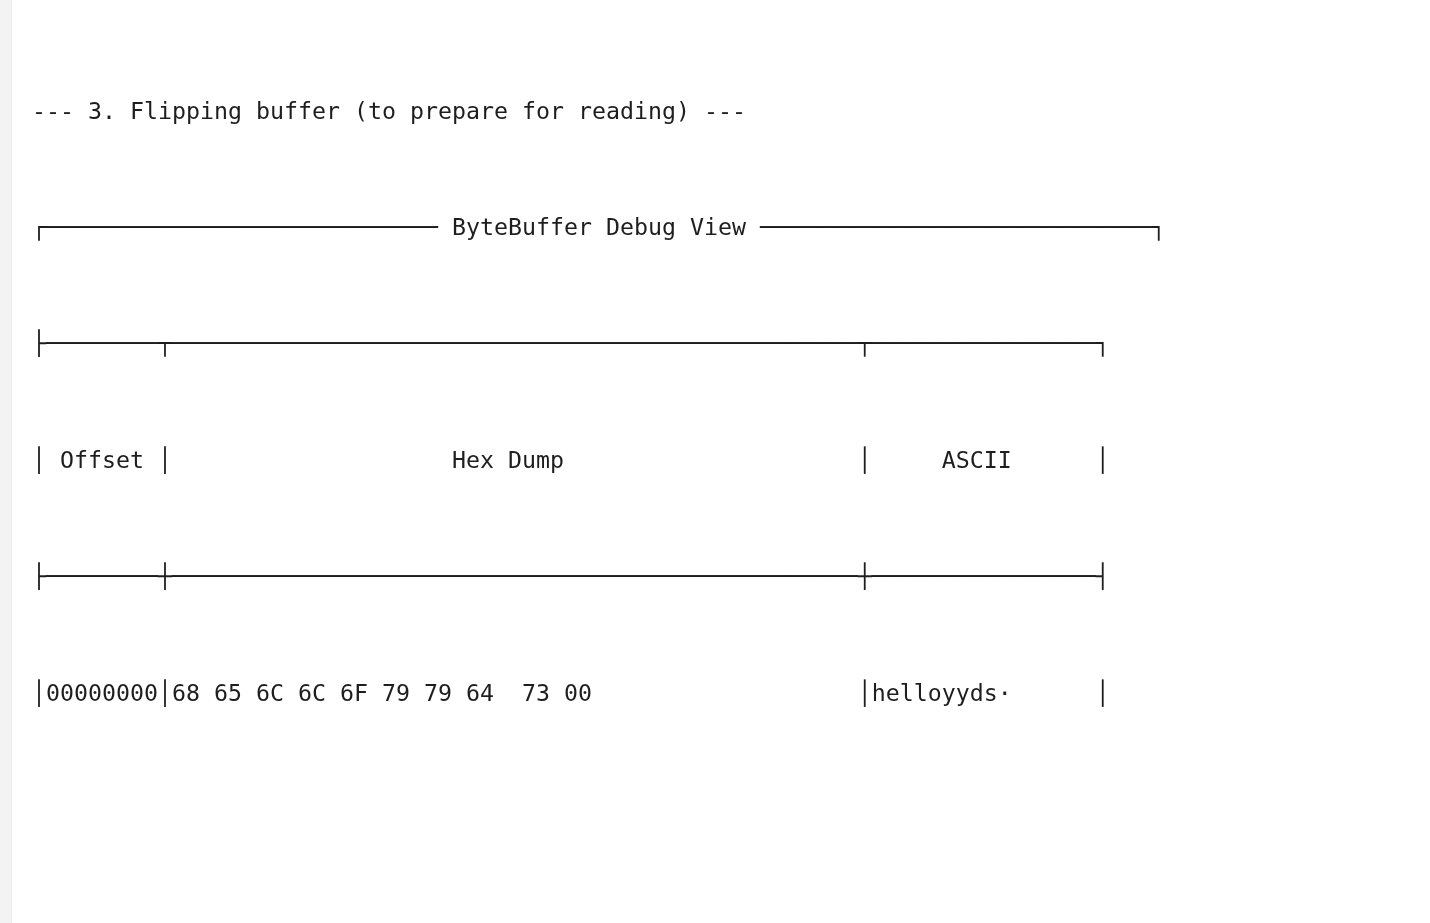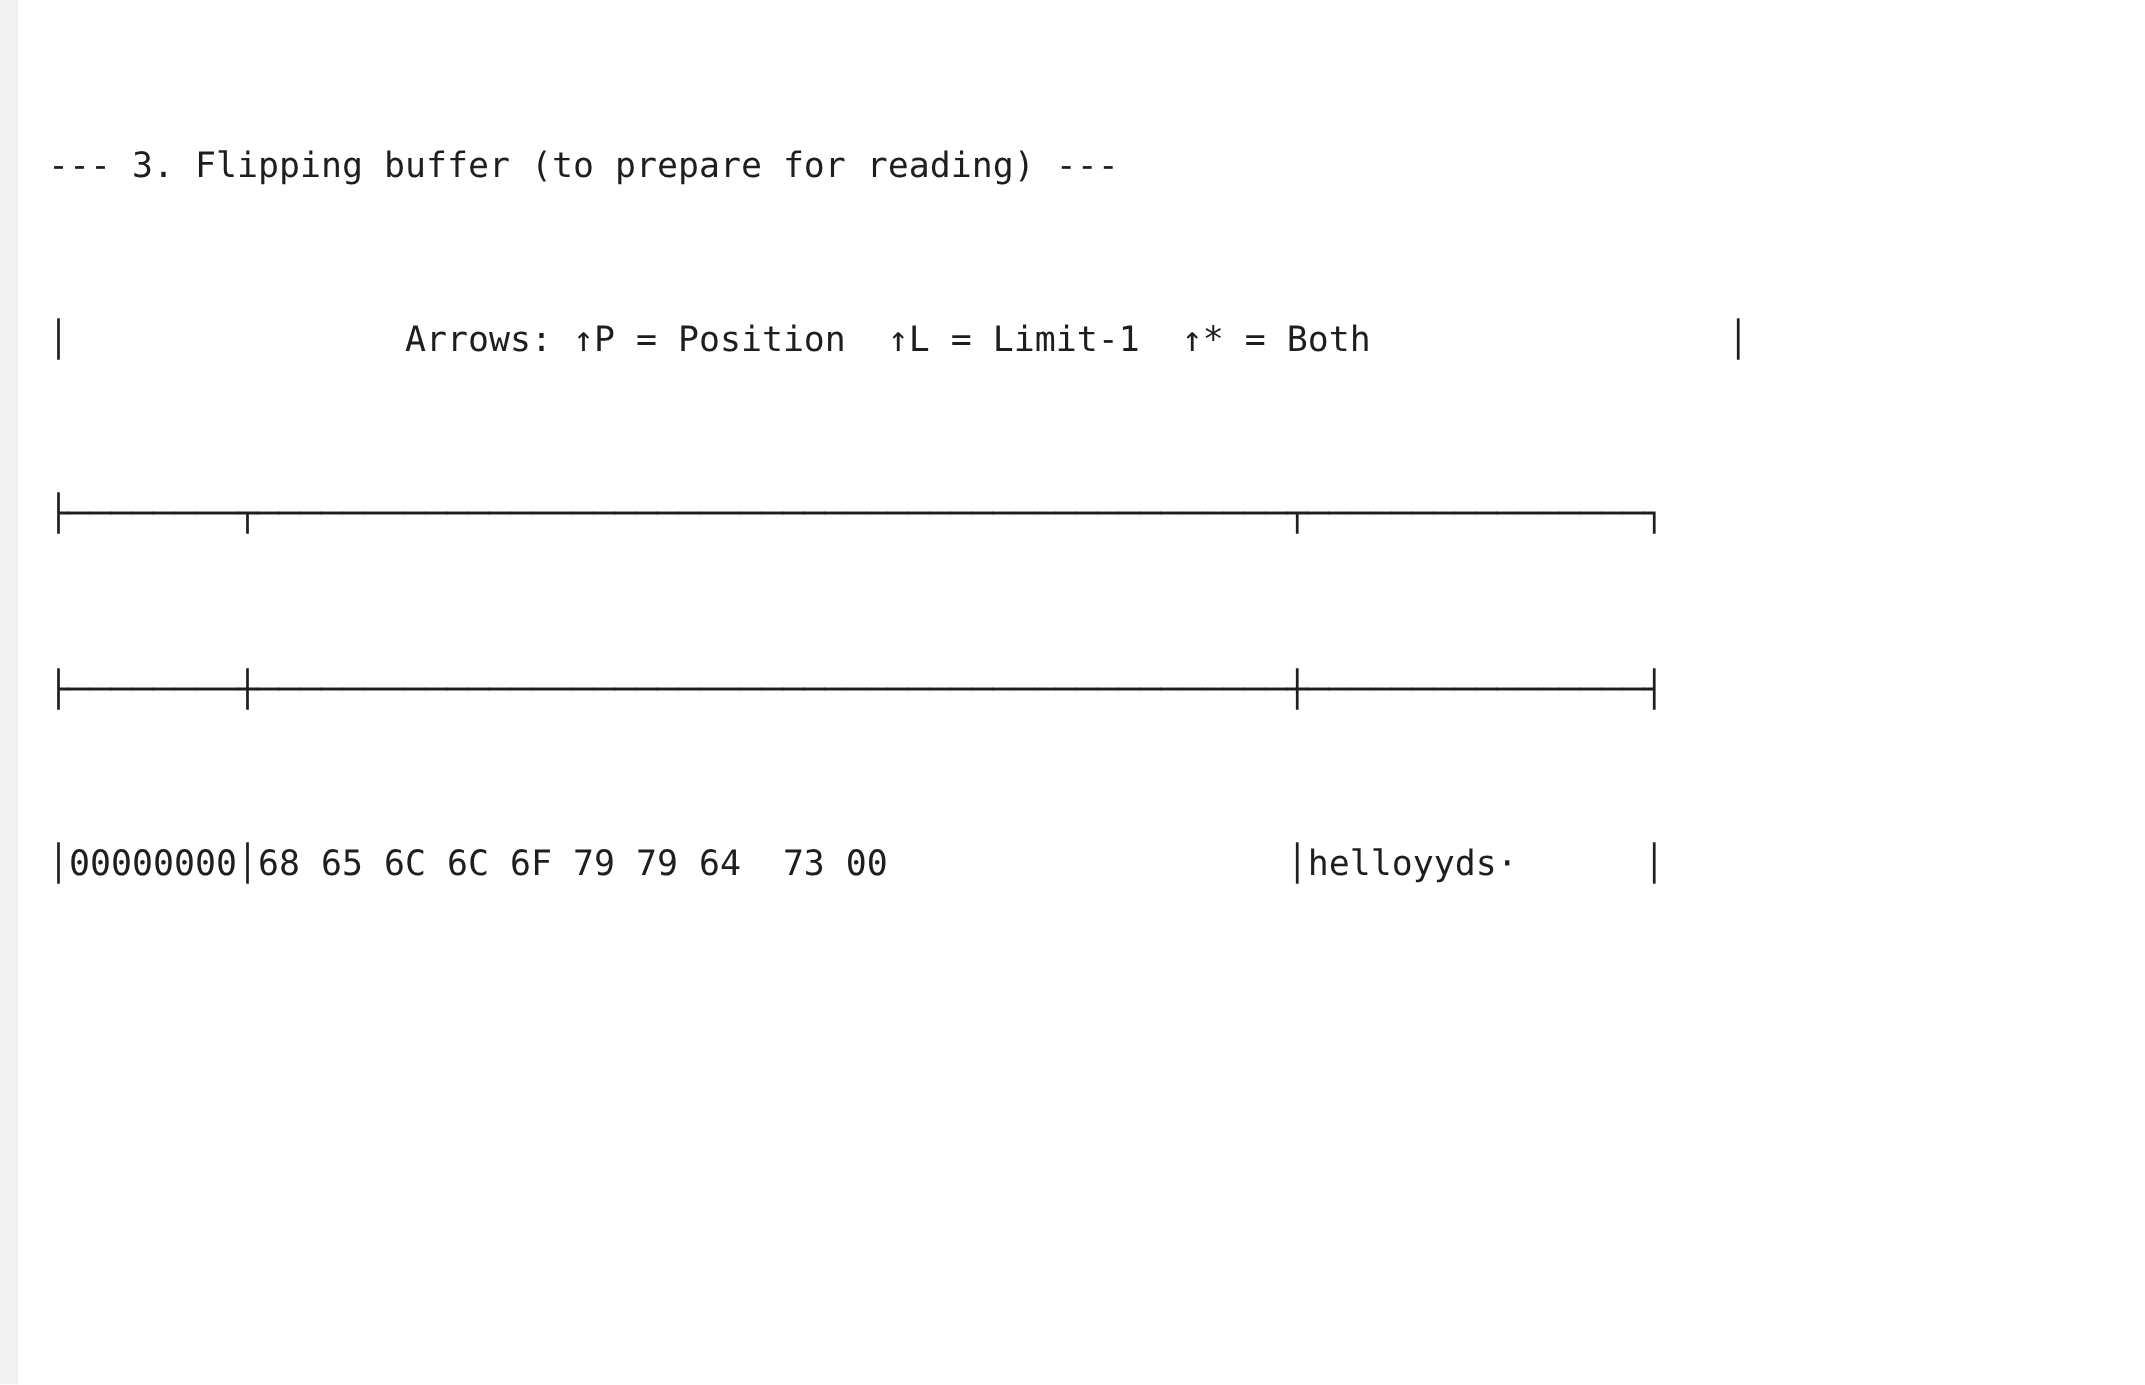--- a/index.html
+++ b/index.html
@@ -38,22 +38,23 @@
     height: 38.8px;
   }
 </style>
 </head>
 <body>
 
 <div class="screen">
   <div class="gutter"></div>
   <div class="console">
     <div class="line">--- 3. Flipping buffer (to prepare for reading) ---</div>
-    <div class="line">│                Arrows: ↑P = Position  ↑L = Limit-1  ↑* = Both                 │</div>
+    <div class="line">┌──────────────────────────── ByteBuffer Debug View ────────────────────────────┐</div>
     <div class="line">├────────┬─────────────────────────────────────────────────┬────────────────┐</div>
+    <div class="line">│ Offset │                    Hex Dump                     │     ASCII      │</div>
     <div class="line">├────────┼─────────────────────────────────────────────────┼────────────────┤</div>
     <div class="line">│00000000│68 65 6C 6C 6F 79 79 64  73 00                   │helloyyds·      │</div>
     
     
     
     
     
     
     
     

